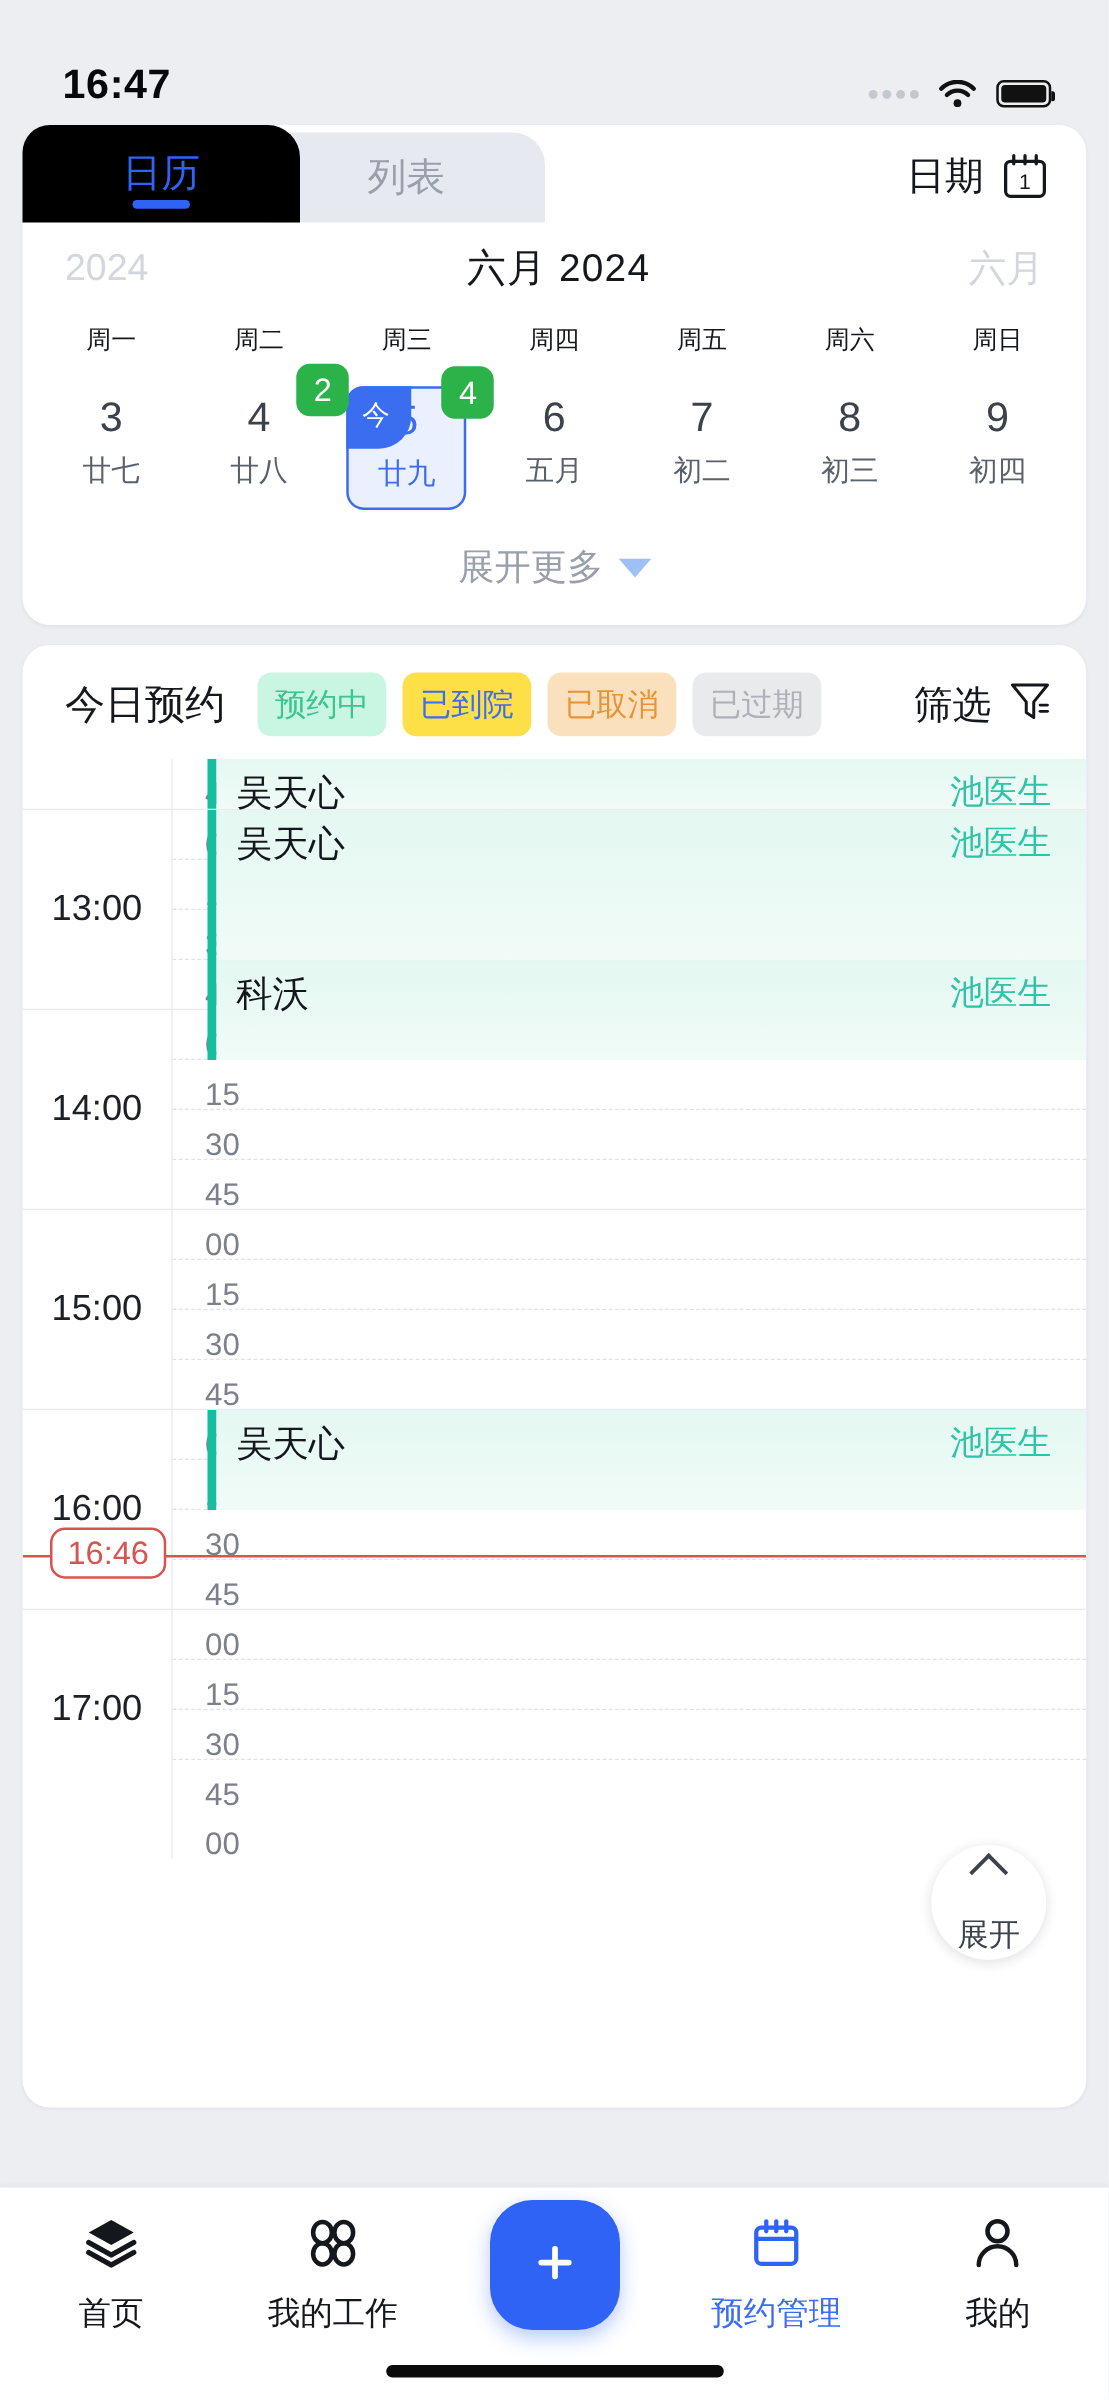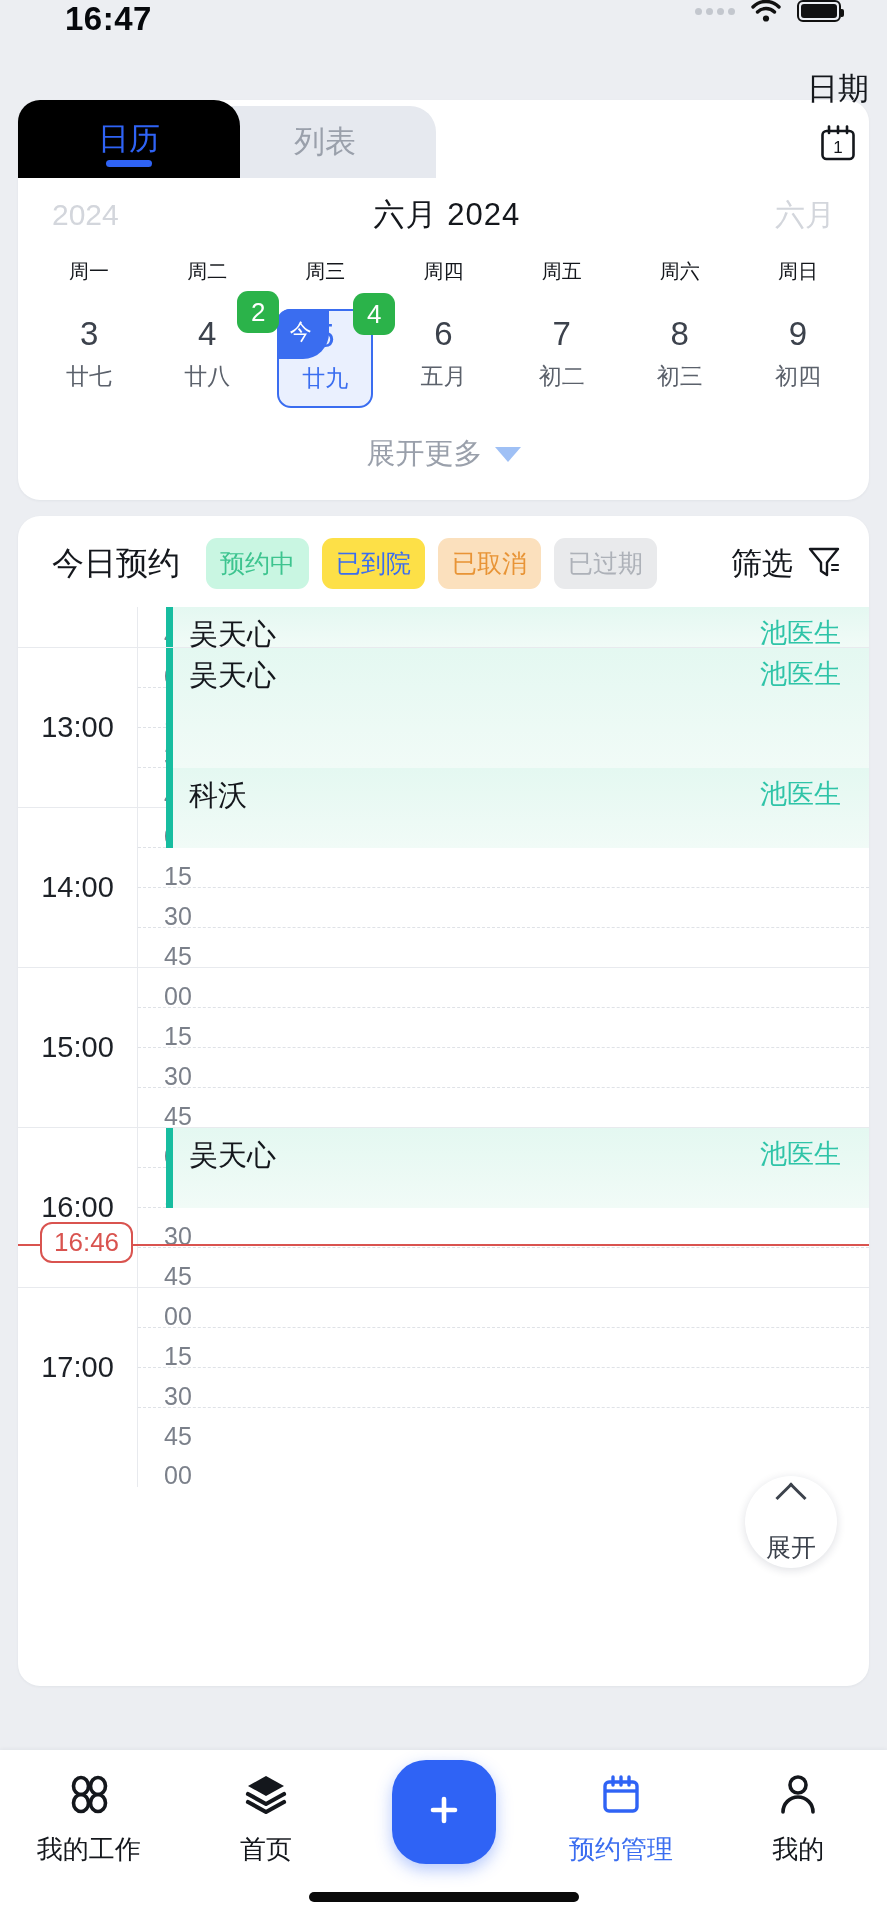--- a/index.html
+++ b/index.html
@@ -7,22 +7,22 @@
   body{
     font-family:"Liberation Sans","DejaVu Sans",sans-serif;
     background:#eceef2;
     -webkit-font-smoothing:antialiased;
     overflow:hidden;
     position:relative;
   }
 
   
   .statusbar{
-    height:86px; display:flex; align-items:flex-start;
-    justify-content:space-between; padding:0 46px 0 50px;margin-left:15px;
+    height:86px; display:flex; align-items:flex-end;
+    justify-content:space-between; padding:0 46px 0 50px;
   }
   .sb-time{ font-size:33px; font-weight:700; color:#06080c; letter-spacing:.5px; }
   .sb-right{ display:flex; align-items:center; gap:16px; }
   .sig-dots{ display:flex; gap:4px; align-items:center; }
   .sig-dots i{ width:7px; height:7px; border-radius:50%; background:#c3c7ce; display:block; }
   .wifi{ position:relative; width:30px; height:22px; }
   .batt{ width:44px; height:22px; border:2px solid #111; border-radius:6px; position:relative; padding:2px; }
   .batt::after{ content:""; position:absolute; right:-5px; top:7px; width:3px; height:8px; background:#111; border-radius:0 2px 2px 0; }
   .batt i{ display:block; width:100%; height:100%; background:#111; border-radius:3px; }
 
@@ -46,22 +46,22 @@
     border-radius:0 26px 0 0;
     margin-left:-26px; height:72px;
   }
   .tab.active{ color:#2f63f5; font-weight:400; background:#000000; border-radius:22px 26px 0 0; z-index:3;}
   .tab.active .ul{
     position:absolute; bottom:11px; left:50%; transform:translateX(-50%);
     width:46px; height:7px; border-radius:4px; background:#2f63f5;
   }
   .tabs-spacer{ flex:1; }
   .date-btn{
-    display:flex; align-items:center; gap:14px; 
-    padding-bottom:16px; cursor:pointer;flex-direction:column;
+    display:flex; align-items:center; gap:14px; padding-right:30px;
+    padding-bottom:16px; cursor:pointer;
   }
   .date-btn .lbl{ font-size:31px; color:#14171c; }
   .ic-cal{ width:38px; height:38px; position:relative; }
 
   .month-row{
     display:flex; align-items:center; justify-content:space-between;
     padding:16px 34px 10px;
   }
   .m-side{ font-size:30px; color:#d3d6dc; }
   .m-main{ font-size:31px; color:#14171c; letter-spacing:1px; }
@@ -471,38 +471,38 @@
     <span class="chev-up"></span>
     <span class="lbl">展开</span>
   </div>
 </div>
 
 <div class="tabbar">
 
   <div class="nav">
     <span>
       <svg viewBox="0 0 44 44" width="44" height="44">
+        <path d="M22 4 L40 14 L22 24 L4 14 Z" fill="#14171c"></path>
+        <path d="M4 22 L22 32 L40 22" stroke="#14171c" stroke-width="4.2" fill="none" stroke-linejoin="round" stroke-linecap="round"></path>
+        <path d="M4 30 L22 40 L40 30" stroke="#14171c" stroke-width="4.2" fill="none" stroke-linejoin="round" stroke-linecap="round"></path>
+      </svg>
+    </span>
+    <span class="lbl">首页</span>
+  </div>
+
+  <div class="nav">
+    <span>
+      <svg viewBox="0 0 44 44" width="44" height="44">
         <ellipse cx="14" cy="14" rx="7.5" ry="8.5" stroke="#14171c" stroke-width="3.6" fill="none"></ellipse>
         <ellipse cx="31" cy="14" rx="7.5" ry="8.5" stroke="#14171c" stroke-width="3.6" fill="none"></ellipse>
         <ellipse cx="14" cy="31" rx="7.5" ry="8.5" stroke="#14171c" stroke-width="3.6" fill="none"></ellipse>
         <ellipse cx="31" cy="31" rx="7.5" ry="8.5" stroke="#14171c" stroke-width="3.6" fill="none"></ellipse>
       </svg>
     </span>
     <span class="lbl">我的工作</span>
-  </div>
-
-  <div class="nav">
-    <span>
-      <svg viewBox="0 0 44 44" width="44" height="44">
-        <path d="M22 4 L40 14 L22 24 L4 14 Z" fill="#14171c"></path>
-        <path d="M4 22 L22 32 L40 22" stroke="#14171c" stroke-width="4.2" fill="none" stroke-linejoin="round" stroke-linecap="round"></path>
-        <path d="M4 30 L22 40 L40 30" stroke="#14171c" stroke-width="4.2" fill="none" stroke-linejoin="round" stroke-linecap="round"></path>
-      </svg>
-    </span>
-    <span class="lbl">首页</span>
   </div>
 
   <div class="nav">
     <div class="fab">
       <span>
         <svg viewBox="0 0 44 44" width="44" height="44">
           <line x1="22" y1="11" x2="22" y2="33" stroke="#fff" stroke-width="4.6" stroke-linecap="round"></line>
           <line x1="11" y1="22" x2="33" y2="22" stroke="#fff" stroke-width="4.6" stroke-linecap="round"></line>
         </svg>
       </span>

